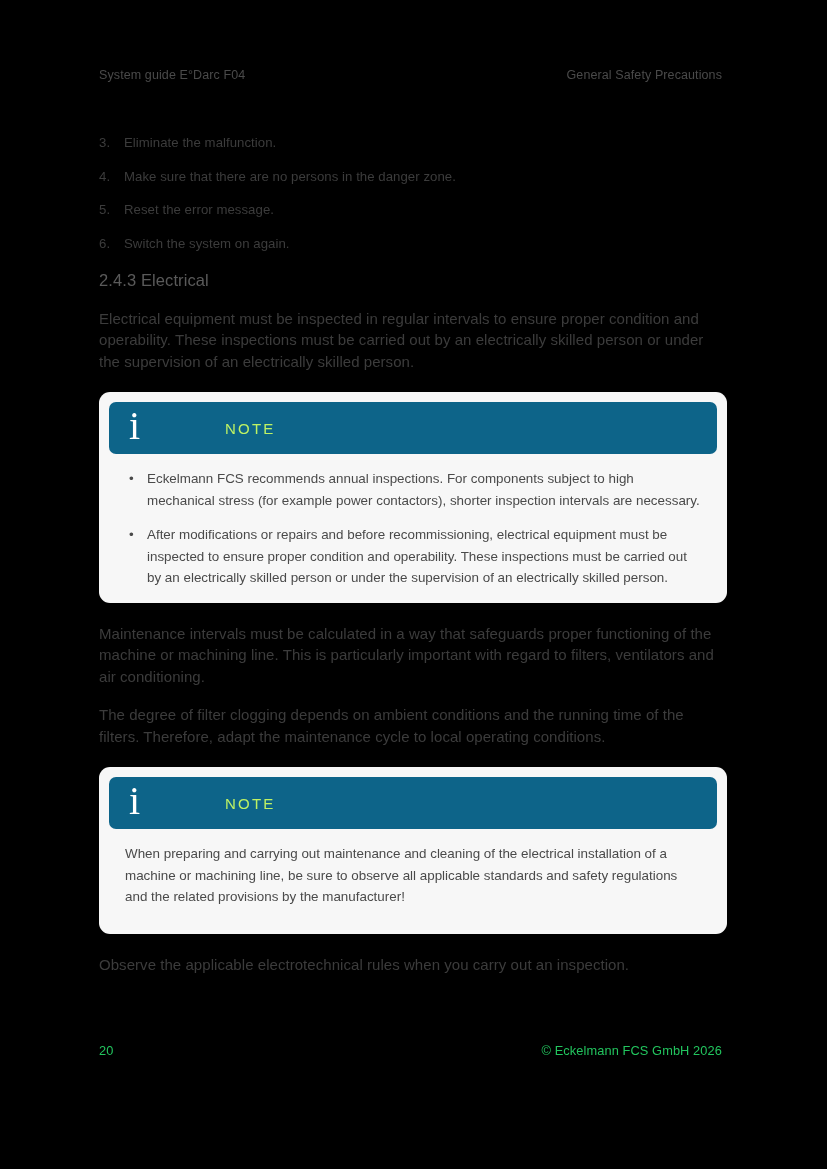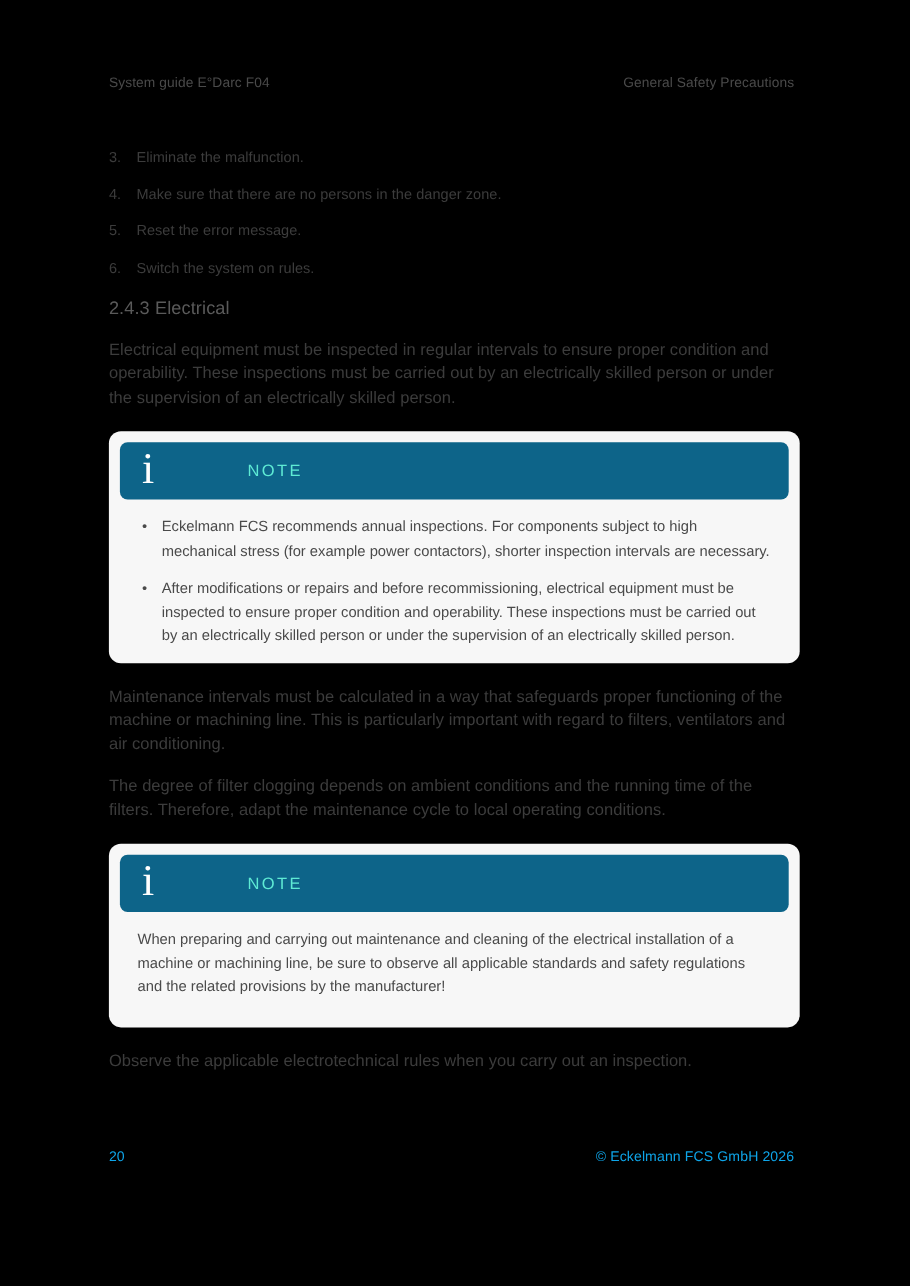--- a/index.html
+++ b/index.html
@@ -108,21 +108,21 @@
     line-height: 1;
     color: #ffffff;
     width: 34px;
     flex: 0 0 34px;
     text-align: left;
     position: relative;
     top: -2px;
     font-weight: normal;
   }
   .note-title {
-    color: #5eead4;
+    color: #bef264;
     font-size: 15px;
     letter-spacing: 2.2px;
     margin-left: 62px;
   }
   .note-body {
     padding: 14px 16px 0 16px;
   }
   .note-body p {
     font-size: 13.4px;
     line-height: 21.5px;
@@ -153,21 +153,21 @@
   
   .footer {
     position: absolute;
     left: 99px;
     top: 1043px;
     width: 623px;
     display: flex;
     justify-content: space-between;
     align-items: flex-end;
     font-size: 12.8px;
-    color: #0ea5e9;
+    color: #22c55e;
     letter-spacing: 0.1px;
   }
   .footer .f-right { text-align: right; }
 </style>
 </head>
 <body>
 
 <div class="page">
 
   <div class="running-head">
@@ -185,21 +185,21 @@
       <li class="proc-item">
         <span class="proc-num">4.</span>
         <span class="proc-text">Make sure that there are no persons in the danger zone.</span>
       </li>
       <li class="proc-item">
         <span class="proc-num">5.</span>
         <span class="proc-text">Reset the error message.</span>
       </li>
       <li class="proc-item">
         <span class="proc-num">6.</span>
-        <span class="proc-text">Switch the system on rules.</span>
+        <span class="proc-text">Switch the system on again.</span>
       </li>
     </ol>
 
     <h3 class="h3">2.4.3 Electrical</h3>
 
     <p class="body">Electrical equipment must be inspected in regular intervals to ensure proper condition and operability. These inspections must be carried out by an electrically skilled person or under the supervision of an electrically skilled person.</p>
 
     <div class="note">
       <div class="note-header">
         <span class="note-icon">i</span>

